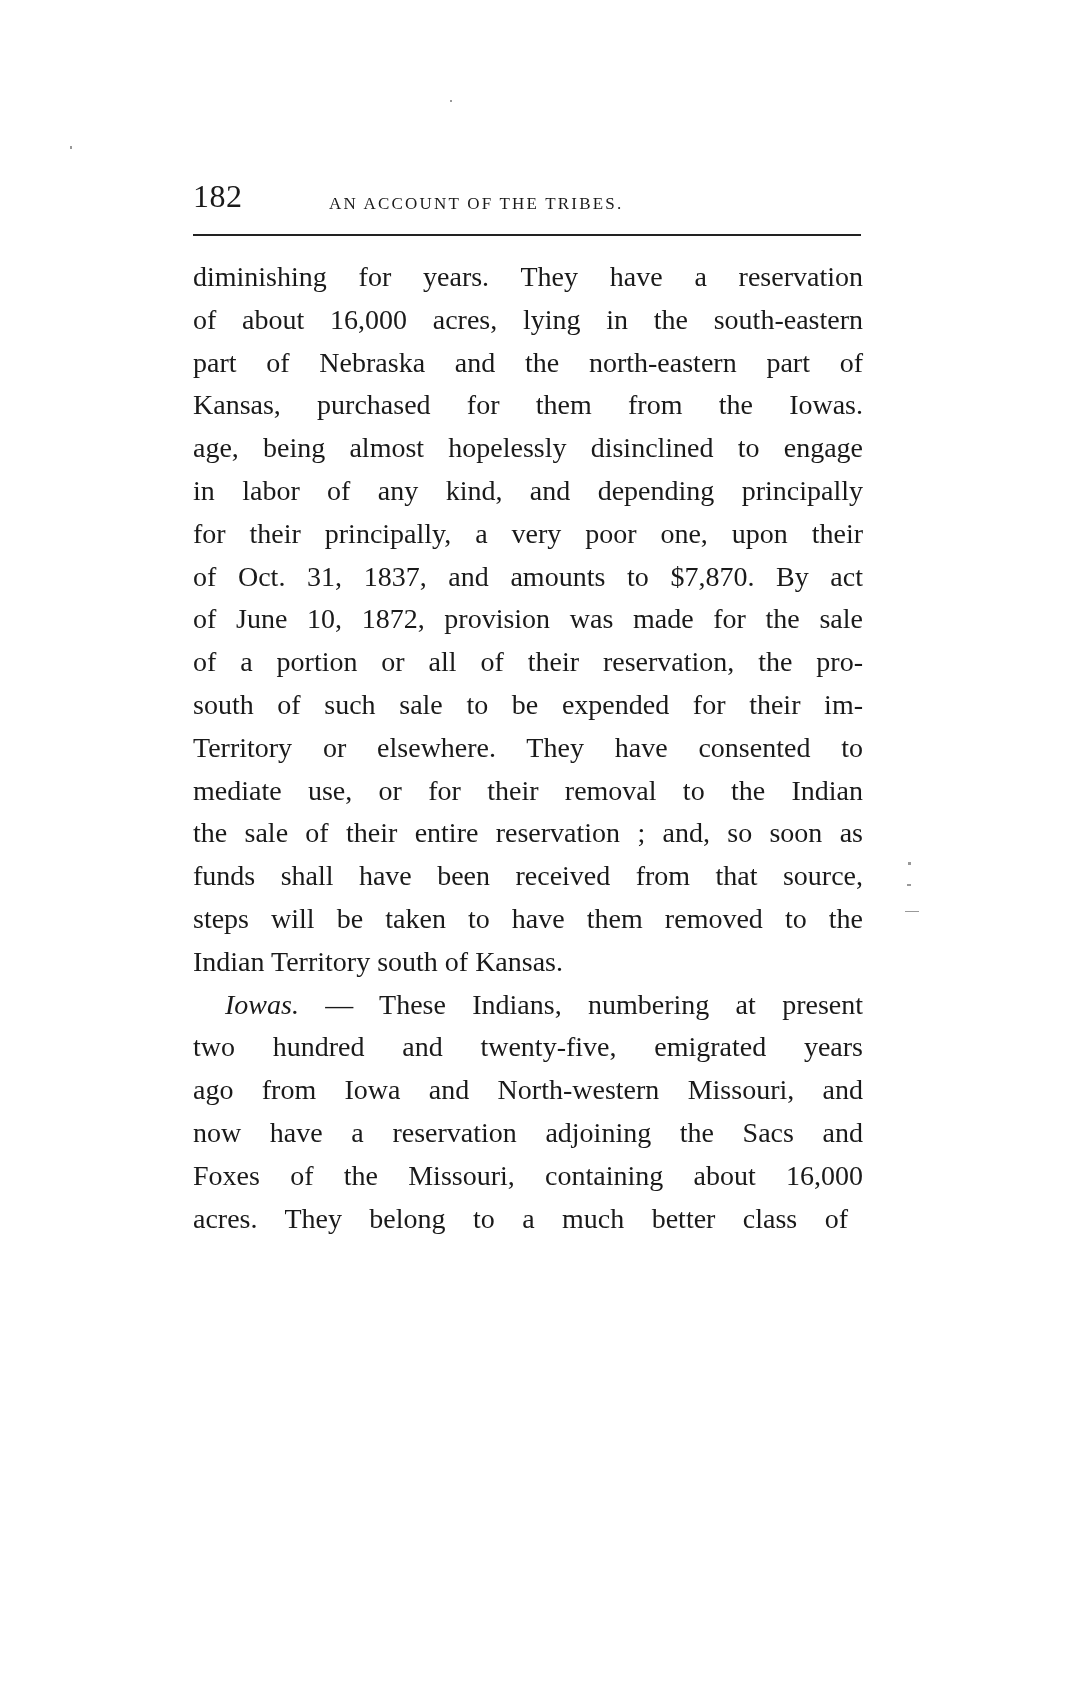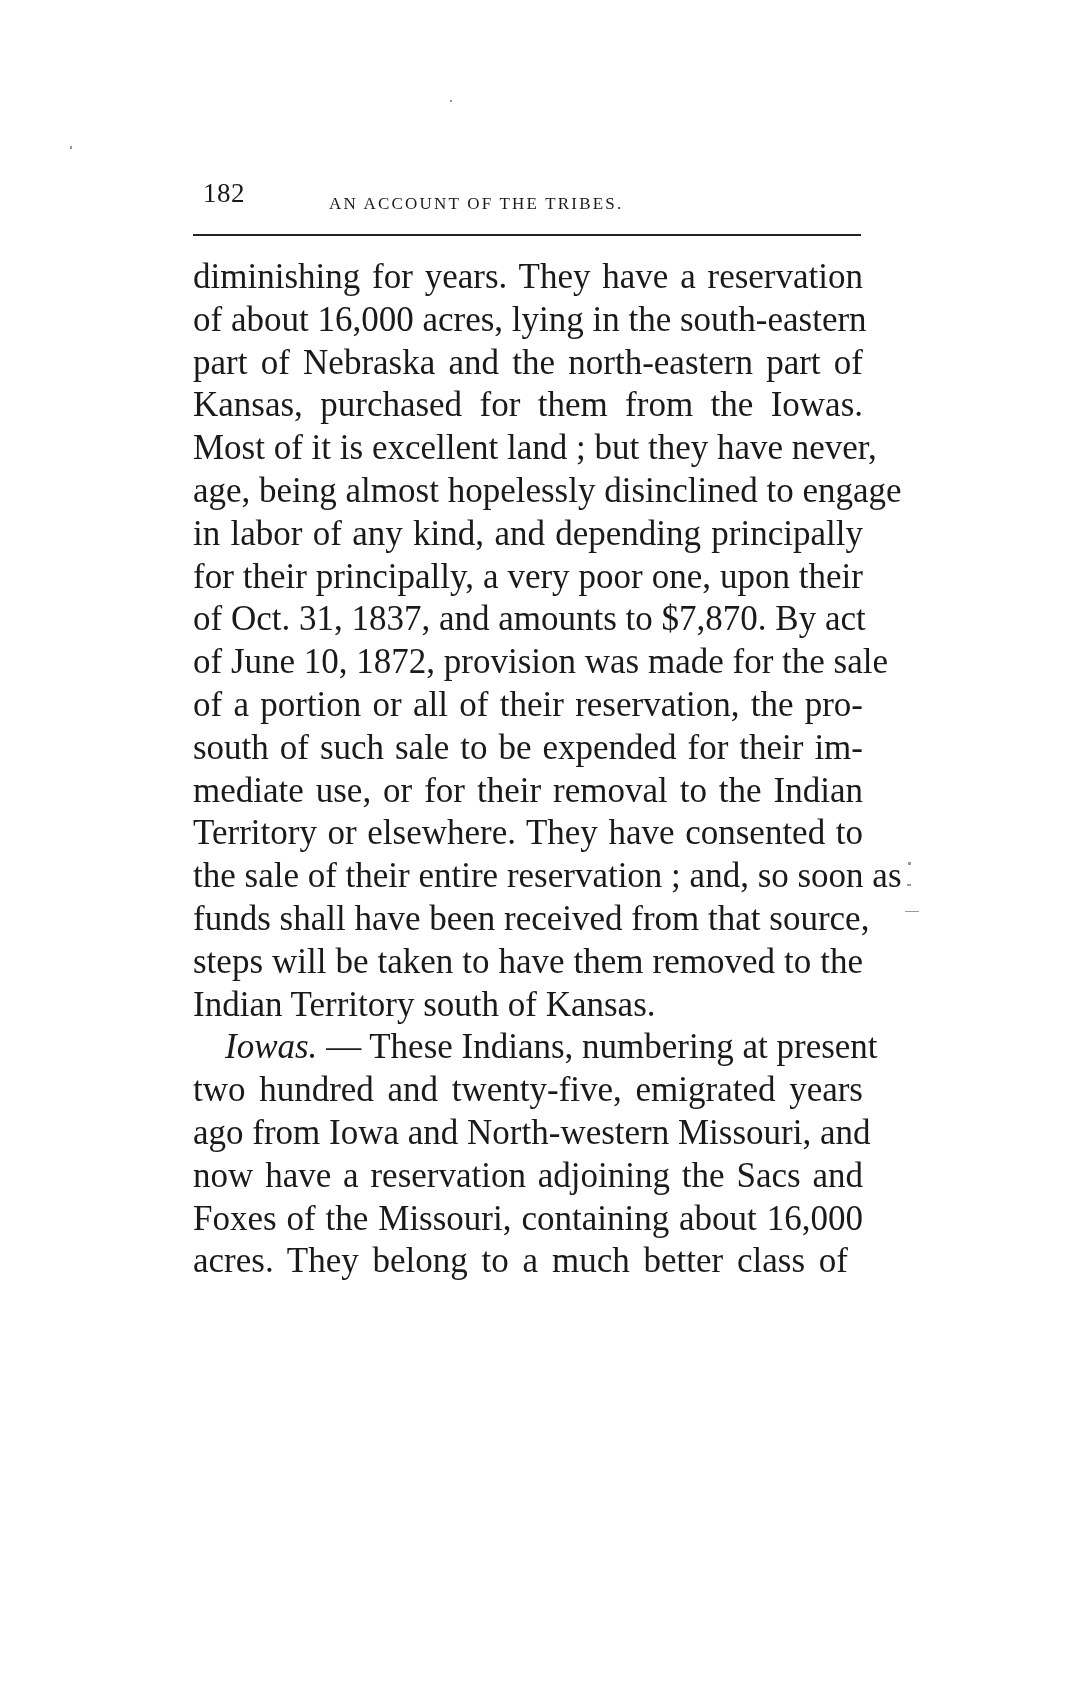--- a/index.html
+++ b/index.html
@@ -21,23 +21,23 @@
       top: 176px;
       width: 670px;
     }
     .running-head {
       position: relative;
       height: 52px;
       font-size: 26px;
     }
     .page-number {
       position: absolute;
-      left: 10px;
+      left: 0;
       top: 2px;
-      font-size: 27px;
+      font-size: 32px;
       letter-spacing: 0.5px;
     }
     .running-title {
       position: absolute;
       left: 136px;
       top: 18px;
       font-size: 17px;
       letter-spacing: 2.2px;
       font-variant: small-caps;
       text-transform: uppercase;
@@ -52,21 +52,21 @@
     }
     .body-text {
       position: absolute;
       top: 80px;
       left: 0;
       width: 670px;
     }
     .line {
       height: 42.8px;
       line-height: 42.8px;
-      font-size: 35px;
+      font-size: 28px;
       white-space: nowrap;
       text-align: justify;
       text-align-last: justify;
     }
     .line.last {
       text-align-last: left;
     }
     .italic {
       font-style: italic;
       margin-left: 20px;
@@ -84,30 +84,29 @@
     <span class="page-number">182</span>
     <span class="running-title">AN ACCOUNT OF THE TRIBES.</span>
     <div class="head-rule"></div>
   </div>
 
   <div class="body-text">
     <div class="line">diminishing for years.  They have a reservation</div>
     <div class="line">of about 16,000  acres, lying  in  the south-eastern</div>
     <div class="line">part of  Nebraska  and the north-eastern  part  of</div>
     <div class="line">Kansas, purchased  for  them  from  the  Iowas.</div>
-    <div class="line">Most of it is excellent land ;  but they have never,</div>
     <div class="line">age, being almost hopelessly disinclined  to engage</div>
     <div class="line">in  labor  of  any kind, and  depending  principally</div>
     <div class="line">for  their  principally, a very poor  one, upon  their</div>
     <div class="line">of Oct. 31, 1837, and  amounts to $7,870.   By act</div>
     <div class="line">of June  10, 1872, provision was made for the sale</div>
     <div class="line">of  a  portion  or  all  of  their  reservation,  the  pro-</div>
     <div class="line">south of such  sale  to  be  expended  for  their im-</div>
+    <div class="line">Territory or  elsewhere.   They have  consented to</div>
     <div class="line">mediate  use, or  for  their  removal  to  the  Indian</div>
-    <div class="line">Territory or  elsewhere.   They have  consented to</div>
     <div class="line">the sale of their entire reservation ; and, so soon as</div>
     <div class="line">funds shall have  been  received  from  that source,</div>
     <div class="line">steps will be taken  to  have  them removed to  the</div>
     <div class="line last">Indian Territory south of Kansas.</div>
 
     <div class="line" style="padding-left:12px;">
       <span class="italic">Iowas.</span><span> — These  Indians,  numbering  at  present</span>
     </div>
     <div class="line">two  hundred  and  twenty-five,  emigrated  years</div>
     <div class="line">ago  from  Iowa  and  North-western  Missouri,  and</div>

